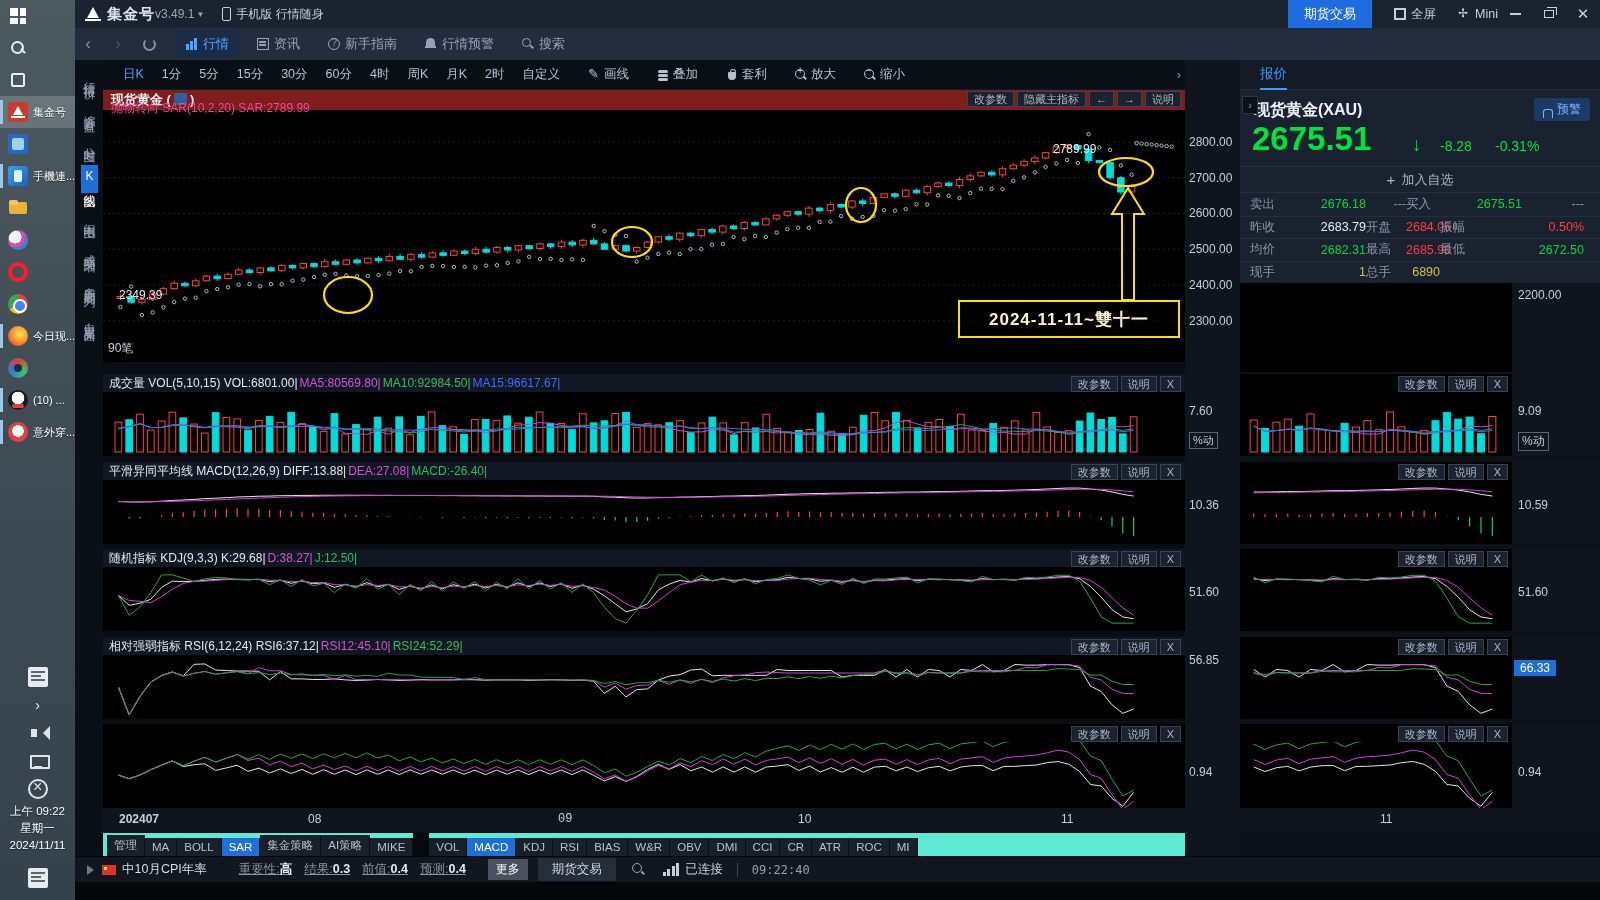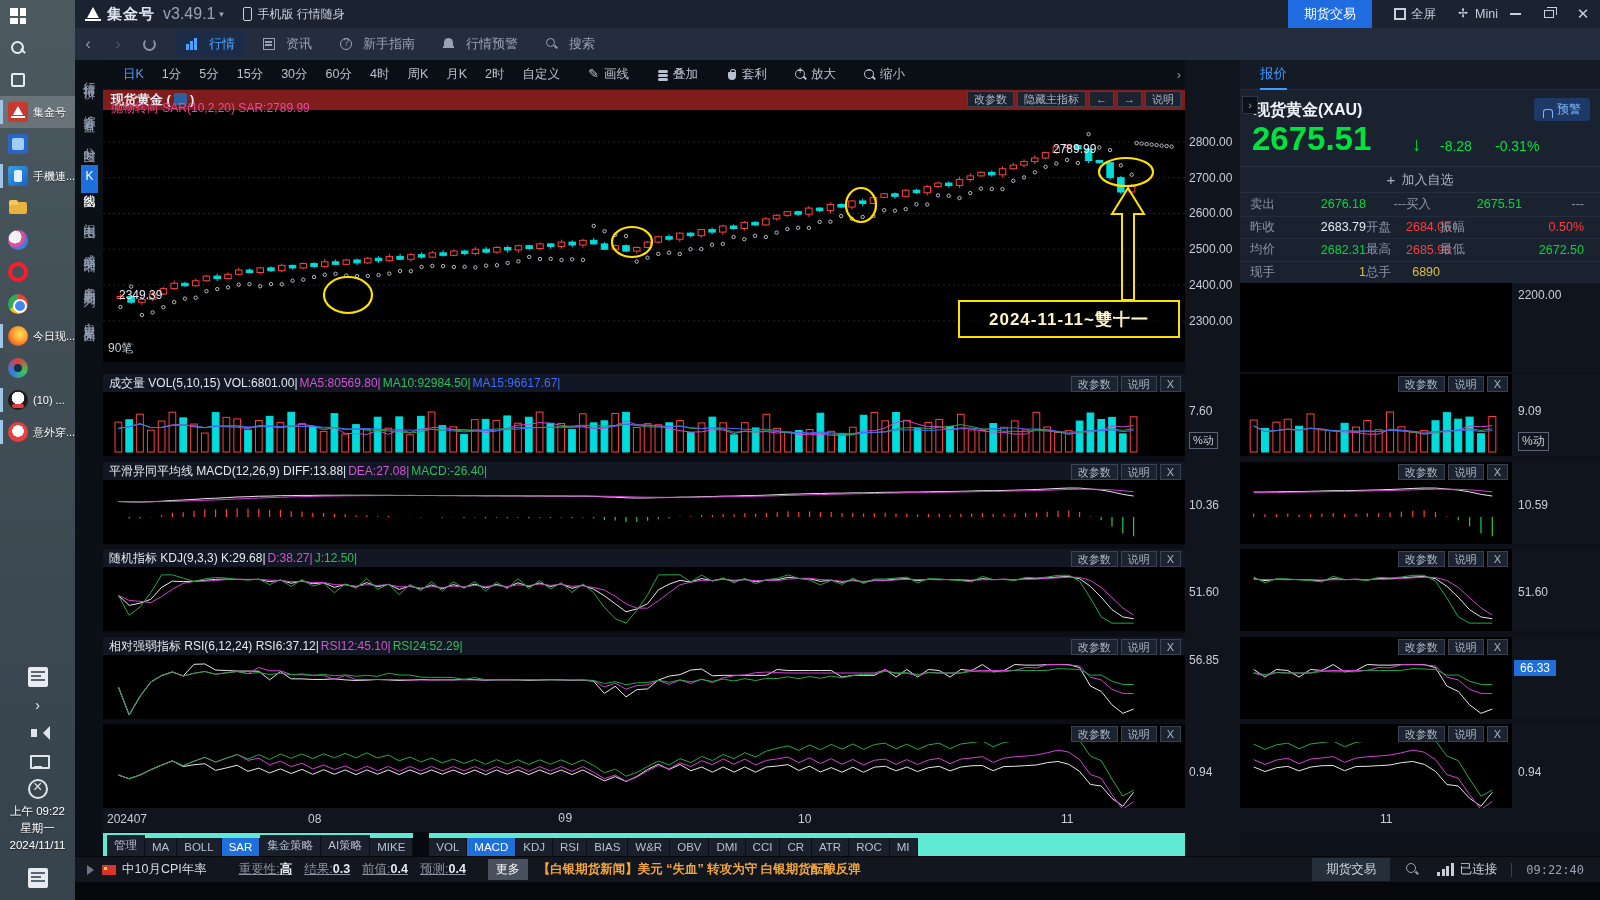--- a/index.html
+++ b/index.html
@@ -60,42 +60,42 @@
 
   
   #app { position:absolute; left:75px; top:0; width:1525px; height:882px; background:#0b0f16; }
 
   
   #titlebar { position:absolute; left:0; top:0; right:0; height:28px; background:#1b2230; display:flex; align-items:center; color:#dfe5ee; }
   #tb-logo { width:16px; height:16px; margin:0 6px 0 10px; position:relative; }
   #tb-logo::before { content:""; position:absolute; left:2px; top:1px; border-left:6px solid transparent; border-right:6px solid transparent; border-bottom:11px solid #fff; }
   #tb-logo::after { content:""; position:absolute; left:0; top:13px; width:16px; height:2px; background:#fff; }
   .tb-appname { font-size:15px; font-weight:bold; letter-spacing:1px; }
-  .tb-ver { font-size:16px; color:#9aa4b4; margin-left:8px; }
+  .tb-ver { font-size:12px; color:#9aa4b4; }
   .tb-caret { font-size:8px; color:#9aa4b4; margin-left:2px; }
   .tb-phoneico { width:9px; height:14px; border:1px solid #c8d0da; border-radius:2px; margin:0 5px 0 18px; }
   .tb-phone { font-size:12px; color:#c8d0da; }
   #titlebar .spacer { flex:1; }
   .tb-tradebtn { background:#1f6ce0; color:#fff; font-size:13px; height:28px; display:flex; align-items:center; padding:0 16px; }
   .tb-winitem { font-size:12.5px; color:#c8d0da; display:flex; align-items:center; gap:5px; margin-left:22px; }
   .ic-fullscreen { width:12px; height:12px; border:2px solid #c8d0da; }
   .ic-mini { width:12px; height:12px; position:relative; }
   .ic-mini::before { content:"✢"; color:#c8d0da; font-size:12px; position:absolute; top:-2px; }
   .wbtn { width:34px; height:28px; display:flex; align-items:center; justify-content:center; color:#c8d0da; }
   .ic-min { width:11px; height:2px; background:#c8d0da; }
   .ic-restore { width:10px; height:8px; border:1.5px solid #c8d0da; position:relative; }
   .ic-restore::before { content:""; position:absolute; left:2px; top:-4px; width:9px; height:7px; border:1.5px solid #c8d0da; border-bottom:none; border-left:none; }
   .ic-x { font-size:15px; }
 
   
   #navbar { position:absolute; left:0; top:28px; right:0; height:32px; background:#232d3d; display:flex; align-items:center; gap:4px; }
   .nav-arrow { color:#8892a2; font-size:17px; width:26px; text-align:center; }
   .nav-arrow.dis { color:#4c5462; }
   .ic-refresh { width:13px; height:13px; border:2px solid #8892a2; border-radius:50%; border-top-color:transparent; margin:0 8px; }
-  .nav-item { display:flex; align-items:center; gap:11px; font-size:13px; color:#97a2b4; padding:4px 10px; border-radius:2px; }
+  .nav-item { display:flex; align-items:center; gap:5px; font-size:13px; color:#97a2b4; padding:4px 10px; border-radius:2px; }
   .nav-item.active { color:#4da3ff; background:#1a2c48; }
   .nv-ico { width:12px; height:12px; position:relative; }
   .nv-chart::before { content:""; position:absolute; inset:0; background:
      linear-gradient(#4da3ff,#4da3ff) 0 6px/3px 6px no-repeat,
      linear-gradient(#4da3ff,#4da3ff) 4px 3px/3px 9px no-repeat,
      linear-gradient(#4da3ff,#4da3ff) 8px 0/3px 12px no-repeat; }
   .nv-news::before { content:""; position:absolute; inset:0; border:1.5px solid #97a2b4; }
   .nv-news::after { content:""; position:absolute; left:2px; top:3px; width:7px; height:1.5px; background:#97a2b4; box-shadow:0 3px 0 #97a2b4; }
   .nv-q::before { content:"?"; position:absolute; left:2.5px; top:-2px; font-size:10px; color:#97a2b4; }
   .nv-q { border:1.5px solid #97a2b4; border-radius:50%; }
@@ -981,21 +981,21 @@
             </div>
             <svg width="1082" height="66" class="plot" style="top: 18px;">
               <polyline points="15.4,33 26.200000000000003,36.78096479791395 37,33 47.800000000000004,27.691453443436522 58.6,23.112673312335616 69.4,18.91093117408907 80.20000000000002,24.56431803490627 91.00000000000001,22.732861280978437 101.80000000000001,21.7725949857155 112.60000000000001,28.36800408893432 123.4,25.917215308159467 134.20000000000002,23.247583741559716 145.00000000000003,29.323412887071726 155.8,26.123399411932088 166.60000000000002,30.939137438213603 177.4,26.909162509845032 188.20000000000002,31.479159237272068 199.00000000000003,27.37978608617305 209.8,32.31725079654073 220.60000000000002,27.695861204013447 231.4,32.24319133167016 242.20000000000002,27.934537434368046 253.00000000000003,32.62233879075478 263.79999999999995,27.869019493562785 274.6,32.246259889590135 285.4,27.955055071169365 296.2,32.62386706164942 307,27.889761902293838 317.8,32.24930366443363 328.6,27.975407165281503 339.4,32.25081635183738 350.2,27.985521758654755 361,32.32713576389426 371.8,28.07061841332633 382.6,32.70152940449977 393.4,28.005629270148482 404.2,32.25531805622612 415,28.01562267519721 425.8,32.62837855154767 436.6,27.950994950994886 447.4,32.25828925695936 458.2,28.03548998666258 469,32.629858427230104 479.8,27.971081166545893 490.6,33.36945499019039 501.40000000000003,38.91715976331368 512.2,34.62700315199977 523,39.44474075436419 533.8000000000001,34.482238691541085 544.6,27.43975765012655 555.4,22.26446935076215 566.2,27.45744079017782 577,22.53036651344432 587.8000000000001,28.8093123013036 598.6,25.012553506542144 609.4,30.147353924847533 620.2,24.896872026461658 631,30.15853419557123 641.8000000000001,24.928568204727014 652.6,30.16962717157915 663.4,24.960017383746198 674.2,24.04572754708719 685,22.62834917891098 695.8000000000001,28.545932876861574 706.6,24.114757014795625 717.4,29.99819596013368 728.2,25.585964463760643 739,30.223817729274362 749.8000000000001,25.1136574108101 760.6,30.23440778180431 771.4,25.14368346292961 782.2,24.24967149767865 793,28.84258687802809 803.8000000000001,24.990813419384846 814.6,29.56243498623529 825.4,25.725448388310483 836.2,24.348198904811007 847,28.889331481810647 857.8000000000001,25.080602506611477 868.6,23.71436764031191 879.4,23.53998066565385 890.2,28.727551825414118 901,24.476168352786193 911.8000000000001,24.30050689959804 922.6,23.644236067611992 933.4000000000001,22.99197103939825 944.2,20.65056576225812 955,19.493283901857346 965.8000000000001,22.304254638070447 976.6,29.37731449351803 987.4000000000001,42.457527859115444 998.2,44.008851524017686 1009,56.32425220132213 1019.8000000000001,64.24707205096968 1030.6000000000001,50.26893830084707" fill="none" stroke="#e8e8e8" stroke-width="1"></polyline>
               <polyline points="15.4,33 26.200000000000003,36.78096479791395 37,33 47.800000000000004,27.691453443436522 58.6,23.112673312335616 69.4,18.91093117408907 80.20000000000002,23.75426015599006 91.00000000000001,19.18936153038986 101.80000000000001,15.349044950860147 112.60000000000001,20.074361441595766 123.4,16.184305156735228 134.20000000000002,12.494753725857043 145.00000000000003,18.381894992878976 155.8,16.117753074211713 166.60000000000002,22.92932768520328 177.4,19.12381501239849 188.20000000000002,24.583735238557505 199.00000000000003,21.201230832431406 209.8,26.939991325947243 220.60000000000002,23.032377064234556 231.4,27.489769710375413 242.20000000000002,24.009551615612224 253.00000000000003,28.869647593785455 263.79999999999995,24.218636121581618 274.6,28.652037870945634 285.4,24.42680026775791 296.2,29.26507434726613 307,24.520137237319194 317.8,28.820837390457648 328.6,24.537294268705498 339.4,28.866997652351085 350.2,24.59220104165595 361,28.87533424015647 371.8,24.60914314057792 382.6,29.332695017523648 393.4,24.626017098600624 404.2,28.891906927867623 415,24.64282332599171 425.8,29.347400511004132 436.6,24.65956222973188 447.4,28.908346972176826 458.2,24.676234213547716 469,29.324743653750147 479.8,24.655476692883177 490.6,30.10982658959538 501.40000000000003,36.77945753668297 512.2,33 523,39.29742227218142 533.8000000000001,35.110997877508495 544.6,28.81642840181699 555.4,23.38461538461545 566.2,26.974490693411514 577,20.81605683293866 587.8000000000001,24.58701560448285 598.6,18.666657349125785 609.4,22.617136675960207 620.2,16.973513962968156 631,22.213766300800046 641.8000000000001,17.148044163798847 652.6,22.919903279431768 663.4,18.429332261468055 674.2,16.829739245930742 685,15.053782395079324 695.8000000000001,20.66511581494562 706.6,15.856893955421636 717.4,21.44105047494878 728.2,16.65276211950401 739,22.2100025958293 749.8000000000001,17.44148444148444 760.6,22.972066007900338 771.4,18.223156731536555 782.2,17.09231161045748 793,22.33341479806922 803.8000000000001,17.619042393650098 814.6,22.48083374312876 825.4,18.03430271386079 836.2,16.31051528405436 847,21.746237261088744 857.8000000000001,17.08342480790347 868.6,15.975488167531271 879.4,14.626011577340666 890.2,20.364620938628097 901,16.102331668083625 911.8000000000001,14.762570391332932 922.6,14.025134364231036 933.4000000000001,13.047462620817777 944.2,10.788818527059084 955,8.101499320201476 965.8000000000001,10.119095127446943 976.6,17.71425866667284 987.4000000000001,32.5262610091808 998.2,36.21105301559248 1009,52.74850277057402 1019.8000000000001,67.40705517460431 1030.6000000000001,59.46784350178834" fill="none" stroke="#d43fd4" stroke-width="1"></polyline>
               <polyline points="15.4,33 26.200000000000003,36.78096479791395 37,33 47.800000000000004,27.691453443436522 58.6,23.112673312335616 69.4,18.91093117408907 80.20000000000002,23.75426015599006 91.00000000000001,19.18936153038986 101.80000000000001,15.349044950860147 112.60000000000001,20.074361441595766 123.4,16.184305156735228 134.20000000000002,12.494753725857043 145.00000000000003,17.096566682276475 155.8,12.652797140467328 166.60000000000002,17.48880611327283 177.4,11.967016434917767 188.20000000000002,16.269638826820433 199.00000000000003,11.981155518740941 209.8,16.601929401593953 220.60000000000002,11.742721580375102 231.4,15.842261994830961 242.20000000000002,11.364392520397475 253.00000000000003,15.839621288193928 263.79999999999995,10.842830898133613 274.6,16.004354882729395 285.4,12.989422764473574 296.2,18.815654055587213 307,15.003488818611503 317.8,19.888097017220446 328.6,16.06061485146186 339.4,20.871935362223837 350.2,17.01573017895815 361,21.392616571711958 371.8,17.52608578666802 382.6,22.32457121042729 393.4,17.6527410266787 404.2,22.009045429278896 415,17.778863466036466 425.8,22.556920697765463 436.6,17.847506274518345 447.4,22.128877865855873 458.2,17.877978350519385 469,22.59888113761305 479.8,17.908328112154706 490.6,23.457877906079954 501.40000000000003,30.72743039051192 512.2,27.155612434823396 523,34.22802830239523 533.8000000000001,30.452483331815742 544.6,24.50774254484506 555.4,19.00339513364185 566.2,22.92742526644637 577,16.62017409794664 587.8000000000001,20.632346406664116 598.6,14.433680054278167 609.4,18.533201579516742 620.2,12.44382653048246 631,16.629817227595886 641.8000000000001,10.669111550967465 652.6,14.940516202676207 663.4,9.071486016000957 674.2,6.262458169235321 685,3.7995328430288784 695.8000000000001,8.42819100647582 706.6,2.9777846304886153 717.4,7.686384151606444 728.2,2.366760840438255 739,7.15375095356864 749.8000000000001,1.983356191014436 760.6,7.4024323147536375 771.4,2.530534199099644 782.2,1.1689049586777553 793,6.8285629339658795 803.8000000000001,2.1763891635357595 814.6,7.441822629049096 825.4,2.844824828027587 836.2,1.131868131868068 847,6.6741519350215 857.8000000000001,1.982630272952921 868.6,0.5923724380617275 879.4,-0.9181905432676372 890.2,4.757737269593013 901,0.29525255423550867 911.8000000000001,-0.8971589756469172 922.6,-2.2094354349145737 933.4000000000001,-3.5151529714819114 944.2,-6.809720572779726 955,-10.089325977624588 965.8000000000001,-8.607481624832042 976.6,-1.3969422827341944 987.4000000000001,13.99372368806582 998.2,18.63086726267222 1009,37.047462470489776 1019.8000000000001,54.050167635278534 1030.6000000000001,48.18516972319212" fill="none" stroke="#22aa44" stroke-width="1"></polyline>
             </svg>
           </div>
         </div>
 
       <div id="xaxis">
-          <span class="xlab" style="left: 4px;">202407</span>
+          <span class="xlab" style="left: 16px; font-weight: bold;">202407</span>
           <span class="xlab" style="left: 205px;">08</span>
           <span class="xlab" style="left: 455px; font-family: Liberation Mono, monospace;">09</span>
           <span class="xlab" style="left: 695px;">10</span>
           <span class="xlab" style="left: 958px;">11</span>
         </div>
 
       <div id="tabrow">
           <span class="btab">管理</span>
           <span class="btab">MA</span>
           <span class="btab">BOLL</span>
@@ -1218,21 +1218,20 @@
 
     <div id="statusbar">
       <span class="sb-play"></span>
       <span class="sb-flag"></span>
       <span class="sb-ev">中10月CPI年率</span>
       <span class="sb-kv"><span>重要性:</span><b>高</b></span>
       <span class="sb-kv"><span>结果:</span><b>0.3</b></span>
       <span class="sb-kv"><span>前值:</span><b>0.4</b></span>
       <span class="sb-kv"><span>预测:</span><b>0.4</b></span>
       <span class="sb-more">更多</span>
-      <span class="sb-news">【白银期货新闻】美元 “失血” 转攻为守 白银期货酝酿反弹</span>
       <span class="sb-trade">期货交易</span>
       <span class="sb-mag"></span>
       <span class="sb-sig">
           <i style="height:4px"></i>
           <i style="height:7px"></i>
           <i style="height:10px"></i>
           <i style="height:13px"></i>
         </span>
       <span class="sb-conn">已连接</span>
       <span class="sb-div"></span>

